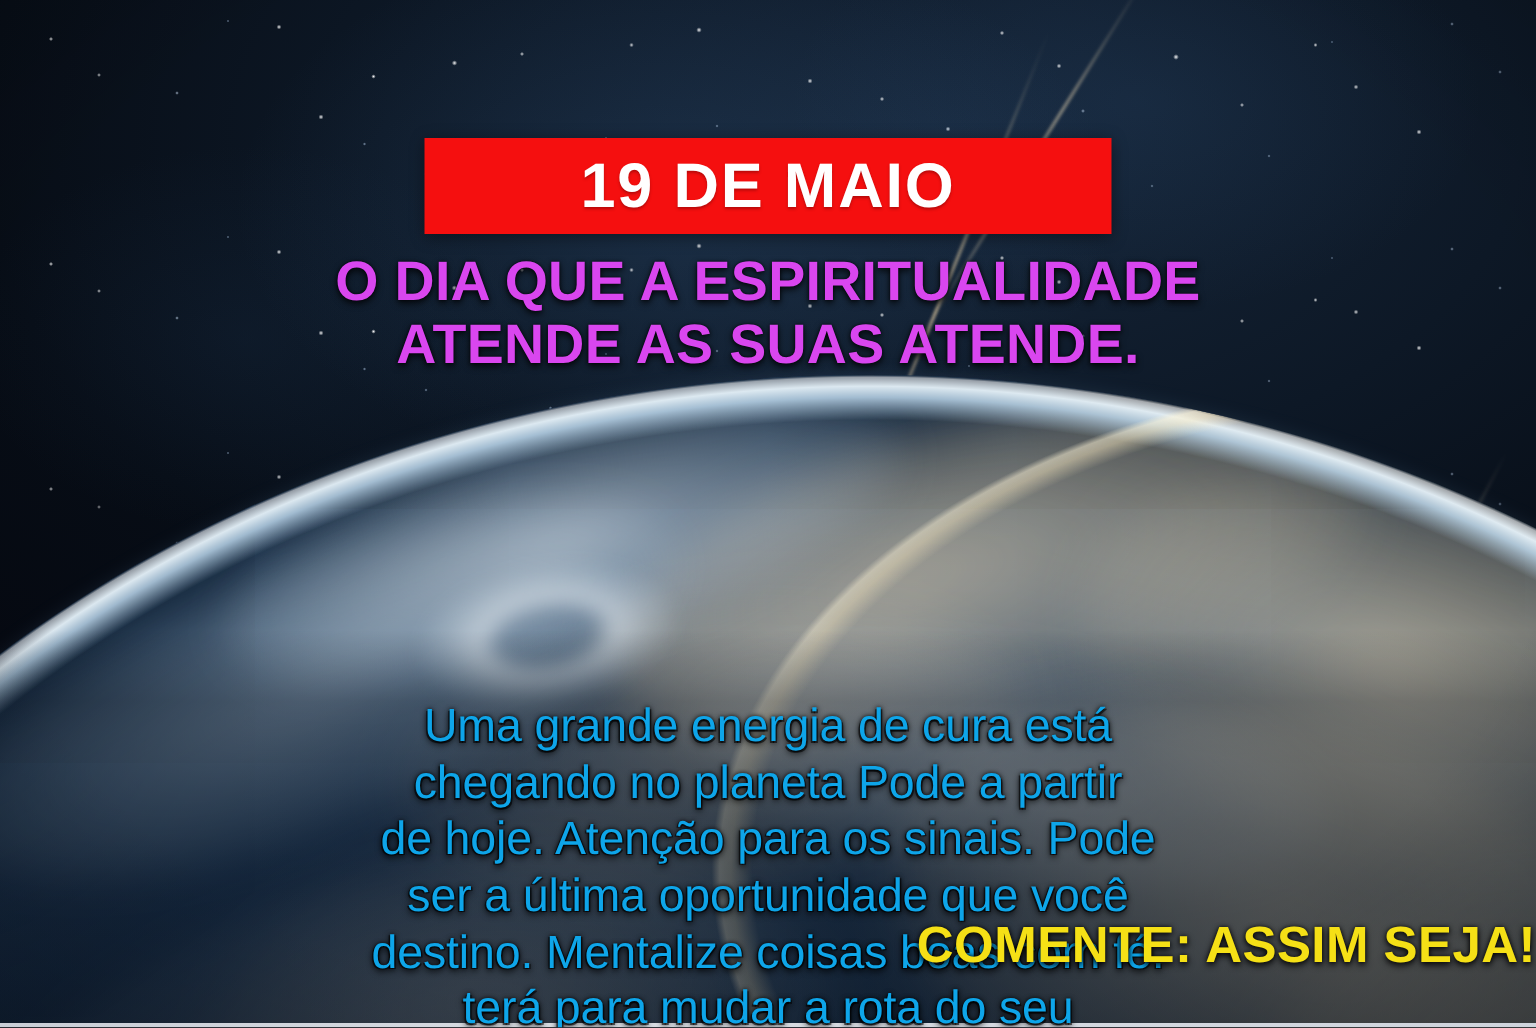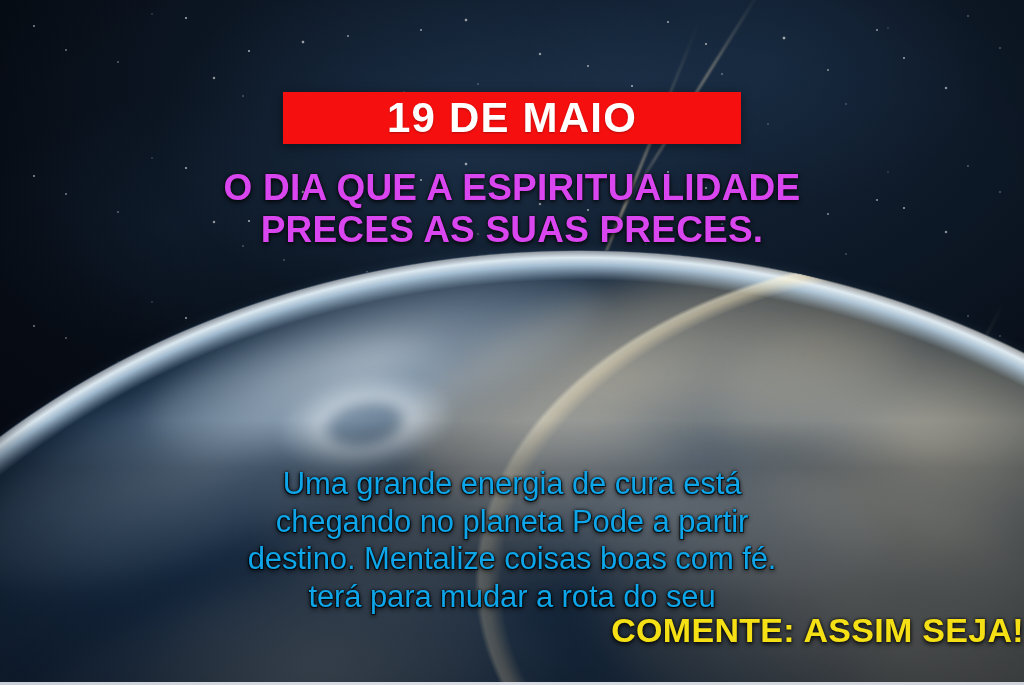--- a/index.html
+++ b/index.html
@@ -267,21 +267,21 @@
     z-index: 10;
   }
 
   
   .date-banner {
     position: absolute;
     left: 50%;
     transform: translateX(-50%);
     top: 92px;
     width: 458px;
-    height: 52px;
+    height: 64px;
     background: #f50f0f;
     display: flex;
     align-items: center;
     justify-content: center;
     box-shadow: 0 2px 10px rgba(0,0,0,.45);
   }
   .date-banner-text {
     color: #ffffff;
     font-size: 42px;
     font-weight: 700;
@@ -383,26 +383,28 @@
   <div class="copy-scrim"></div>
 
   <div class="content">
 
     <div class="date-banner">
       <span class="date-banner-text">19 DE MAIO</span>
     </div>
 
     <div class="headline">
       <span class="headline-line">O DIA QUE A ESPIRITUALIDADE</span>
-      <span class="headline-line">PRECES AS SUAS PRECES.</span>
+      <span class="headline-line">ATENDE AS SUAS ATENDE.</span>
     </div>
 
     <div class="body-copy">
       <span class="body-line">Uma grande energia de cura está</span>
       <span class="body-line">chegando no planeta Pode a partir</span>
+      <span class="body-line">de hoje. Atenção para os sinais. Pode</span>
+      <span class="body-line">ser a última oportunidade que você</span>
       <span class="body-line">destino. Mentalize coisas boas com fé.</span>
       <span class="body-line">terá para mudar a rota do seu</span>
     </div>
 
     <div class="cta">COMENTE: ASSIM SEJA!</div>
 
   </div>
 
   <div class="bottom-hairline"></div>
 </div>

